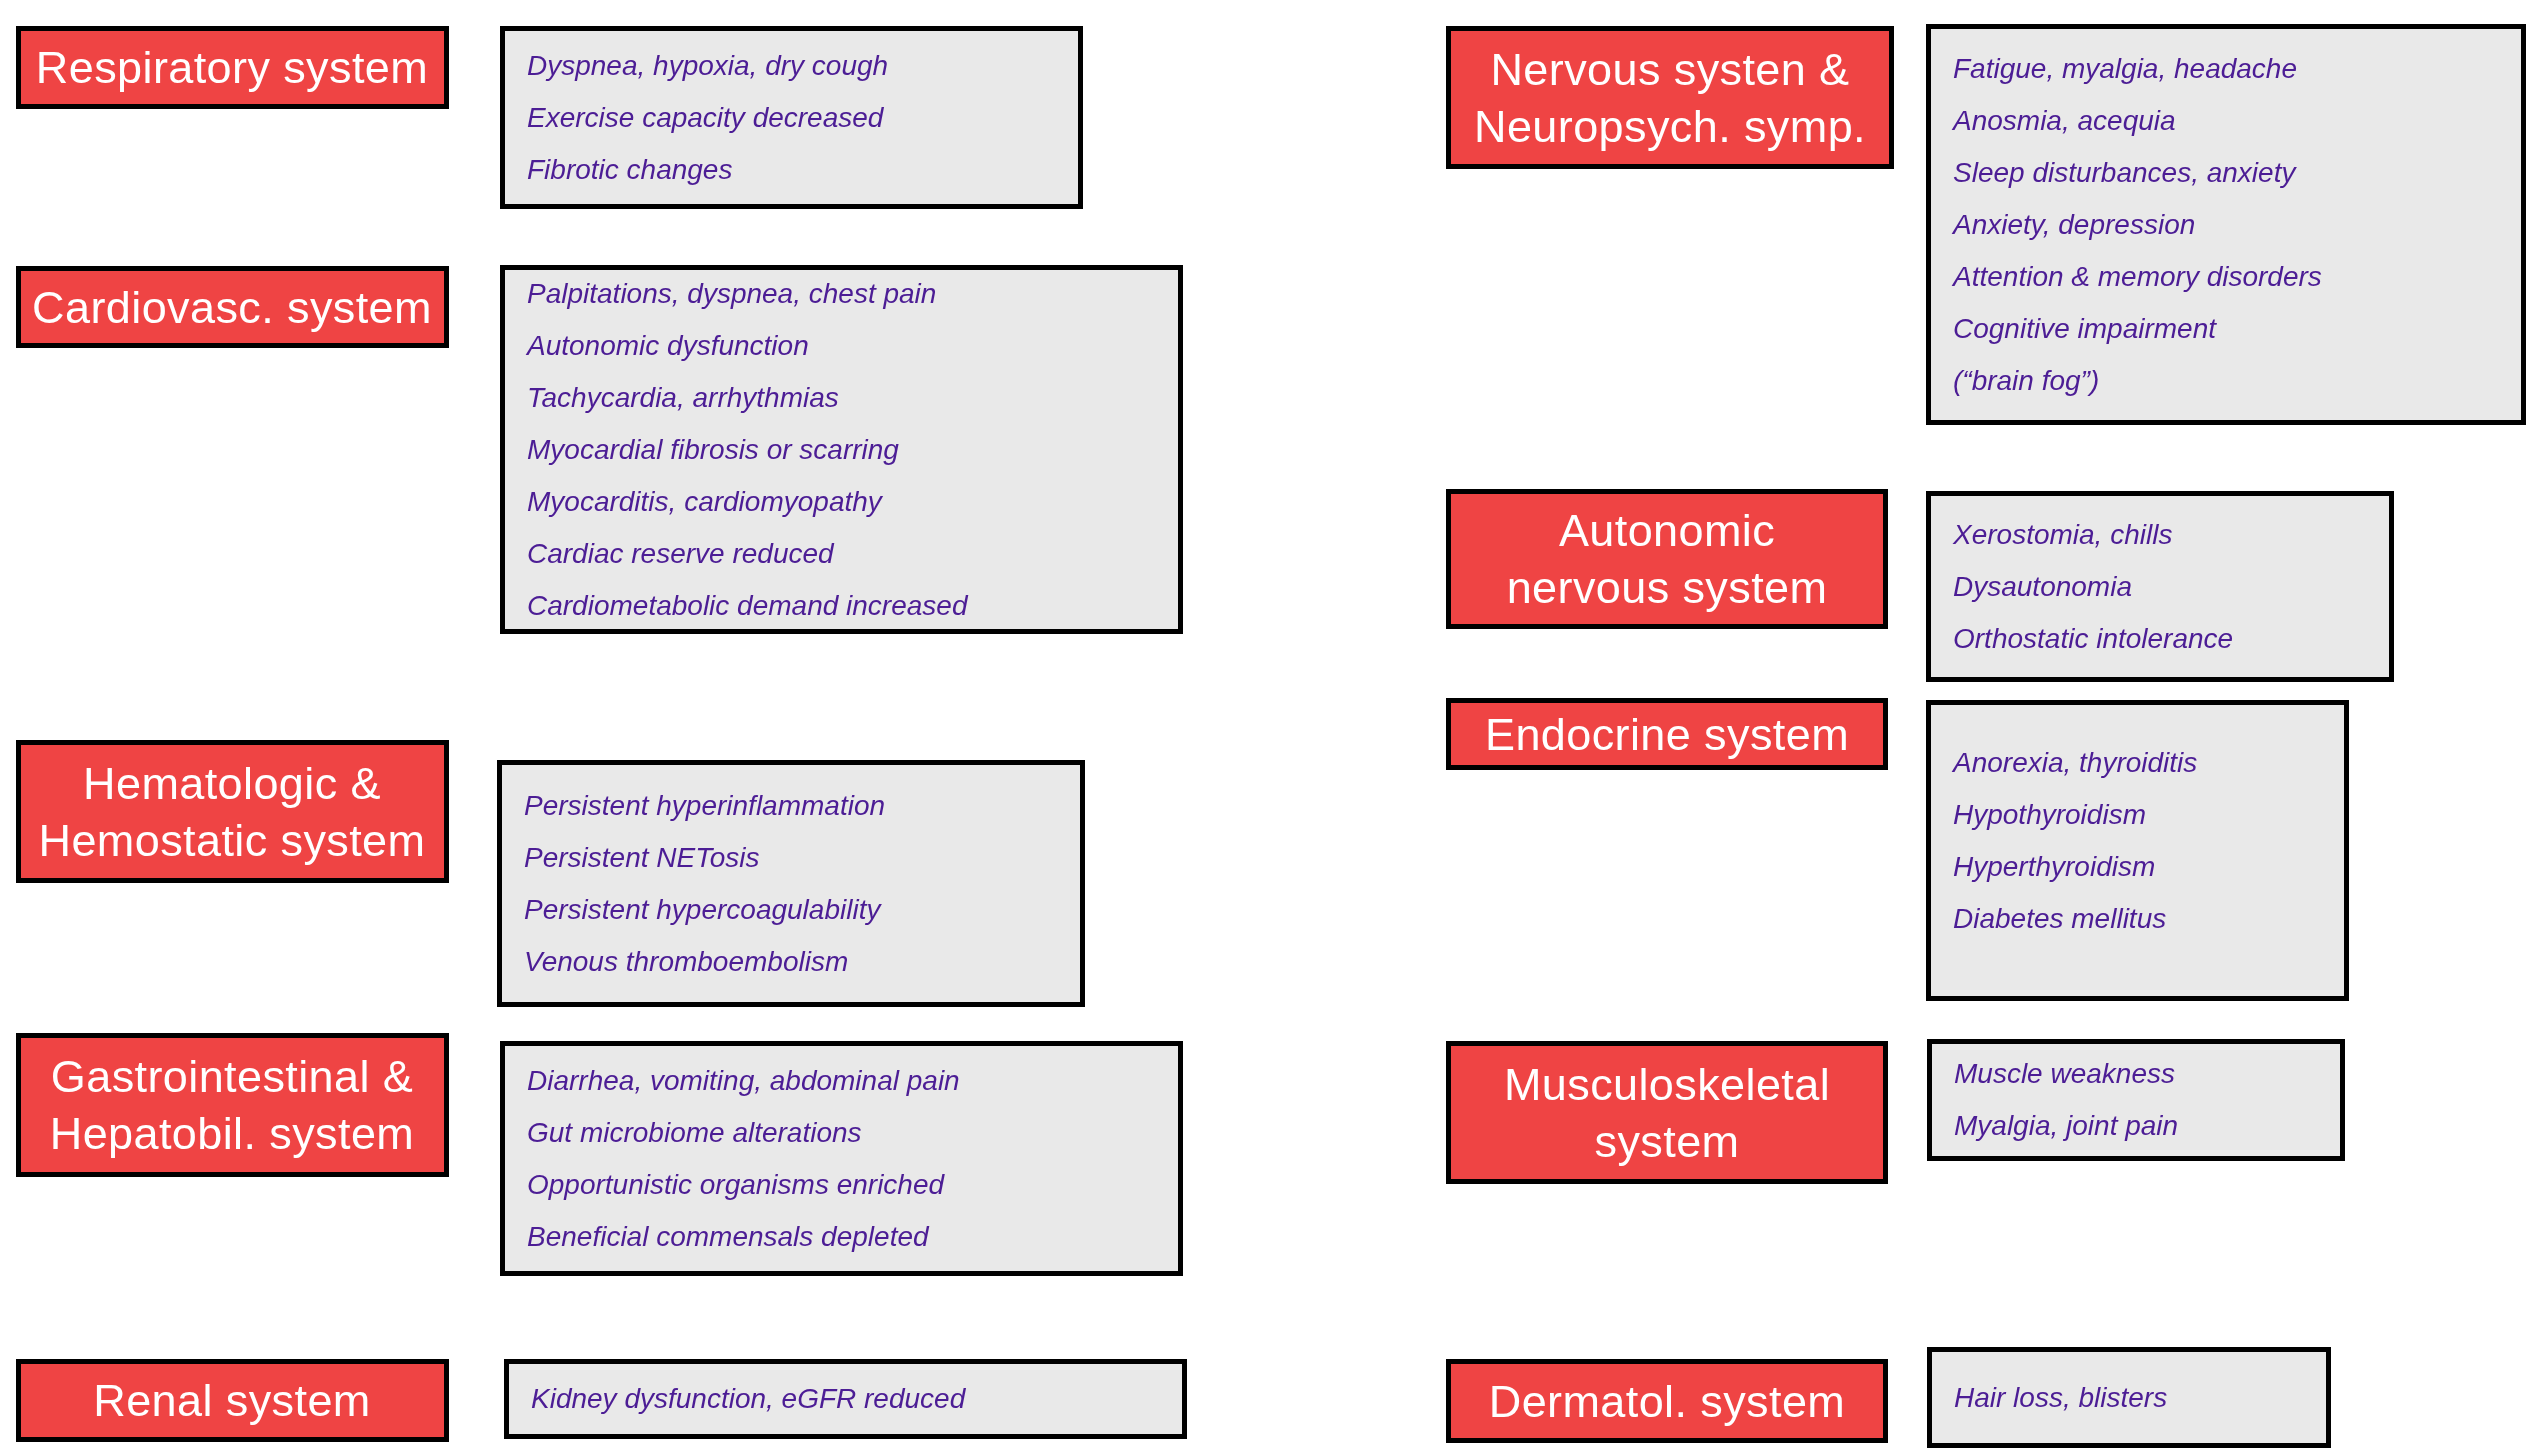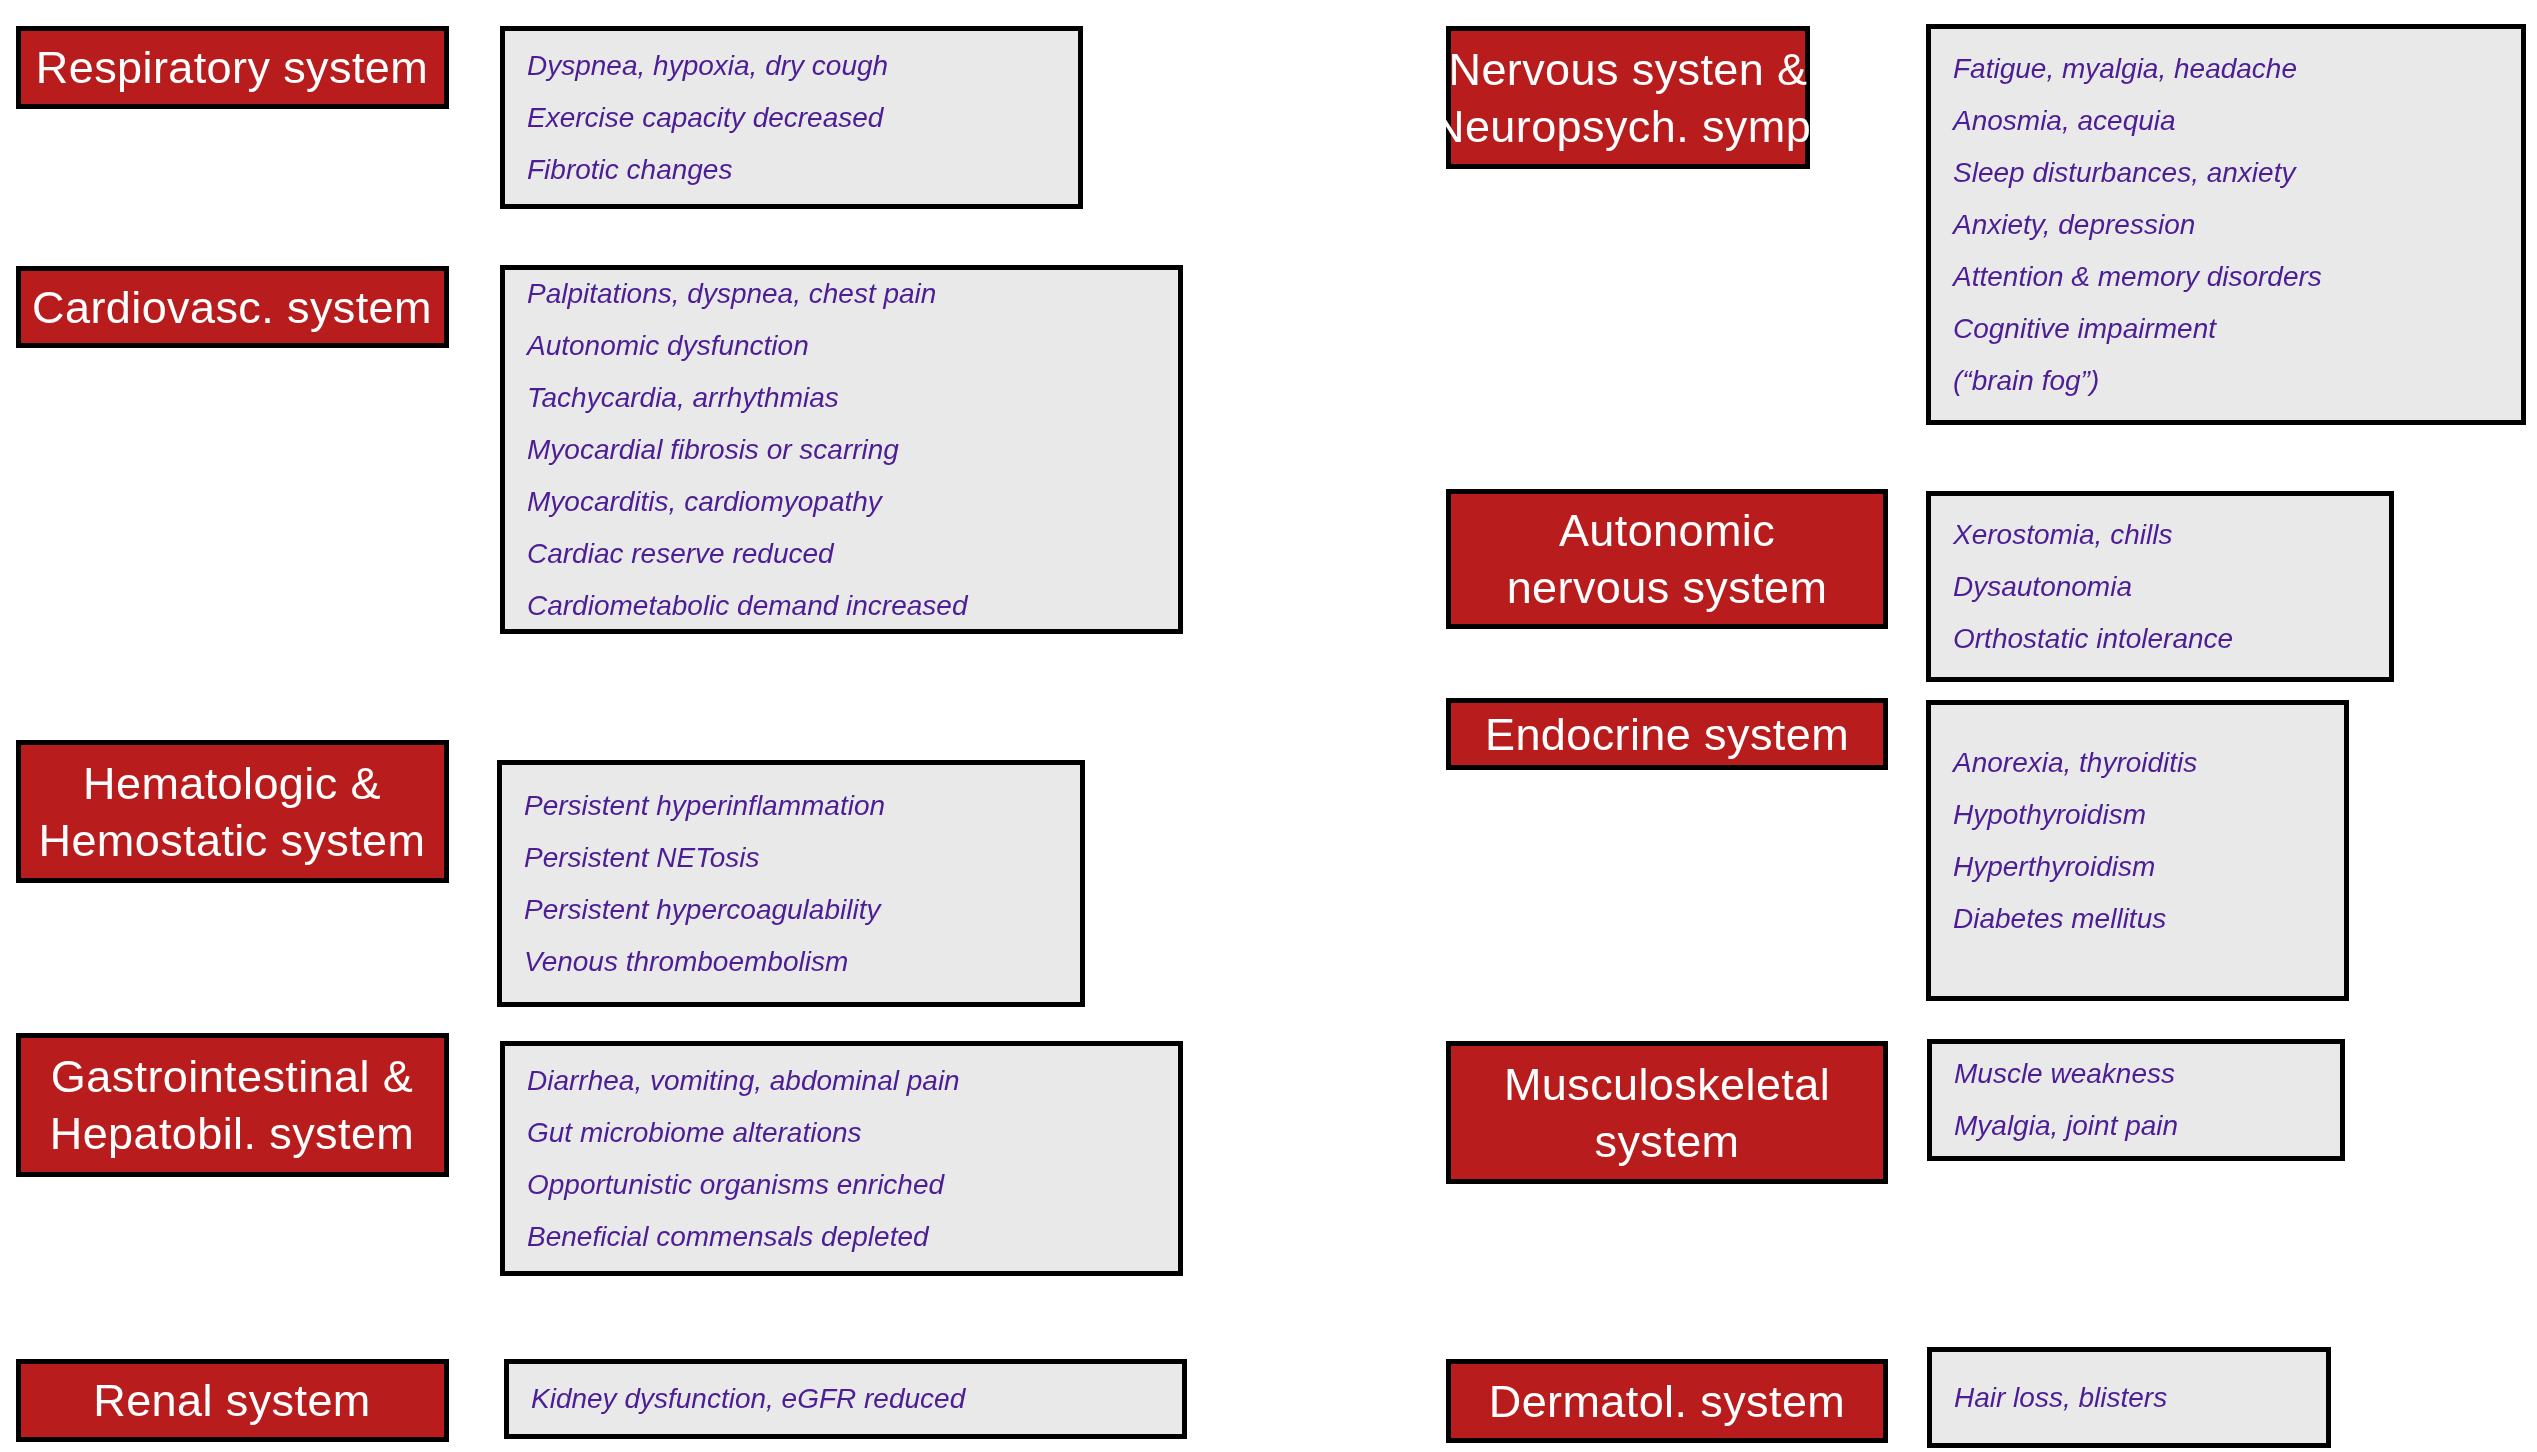--- a/index.html
+++ b/index.html
@@ -7,21 +7,21 @@
   #canvas{
     position:relative;
     width:2538px;height:1453px;
     background:#ffffff;
     font-family:"Liberation Sans", sans-serif;
     overflow:hidden;
   }
   .label-box{
     position:absolute;
     box-sizing:border-box;
-    background:#b91c1c;
+    background:#ef4444;
     border:5.2px solid #000000;
     color:#ffffff;
     display:flex;
     flex-direction:column;
     justify-content:center;
     align-items:center;
     text-align:center;
     font-size:45px;
     line-height:57px;
     letter-spacing:0.4px;
@@ -96,21 +96,21 @@
     <div class="symptom-line">Beneficial commensals depleted</div>
   </div>
 
   <div class="label-box" style="left:15.5px;top:1359px;width:433px;height:83px">
     <div class="label-line">Renal system</div>
   </div>
   <div class="symptom-box" style="left:504px;top:1359px;width:683px;height:80px">
     <div class="symptom-line">Kidney dysfunction, eGFR reduced</div>
   </div>
 
-  <div class="label-box" style="left:1446px;top:26px;width:364px;height:143px">
+  <div class="label-box" style="left:1446px;top:26px;width:448px;height:143px">
     <div class="label-line">Nervous systen &amp;</div>
     <div class="label-line">Neuropsych. symp.</div>
   </div>
   <div class="symptom-box" style="left:1926px;top:24px;width:600px;height:401px">
     <div class="symptom-line">Fatigue, myalgia, headache</div>
     <div class="symptom-line">Anosmia, acequia</div>
     <div class="symptom-line">Sleep disturbances, anxiety</div>
     <div class="symptom-line">Anxiety, depression</div>
     <div class="symptom-line">Attention &amp; memory disorders</div>
     <div class="symptom-line">Cognitive impairment</div>

